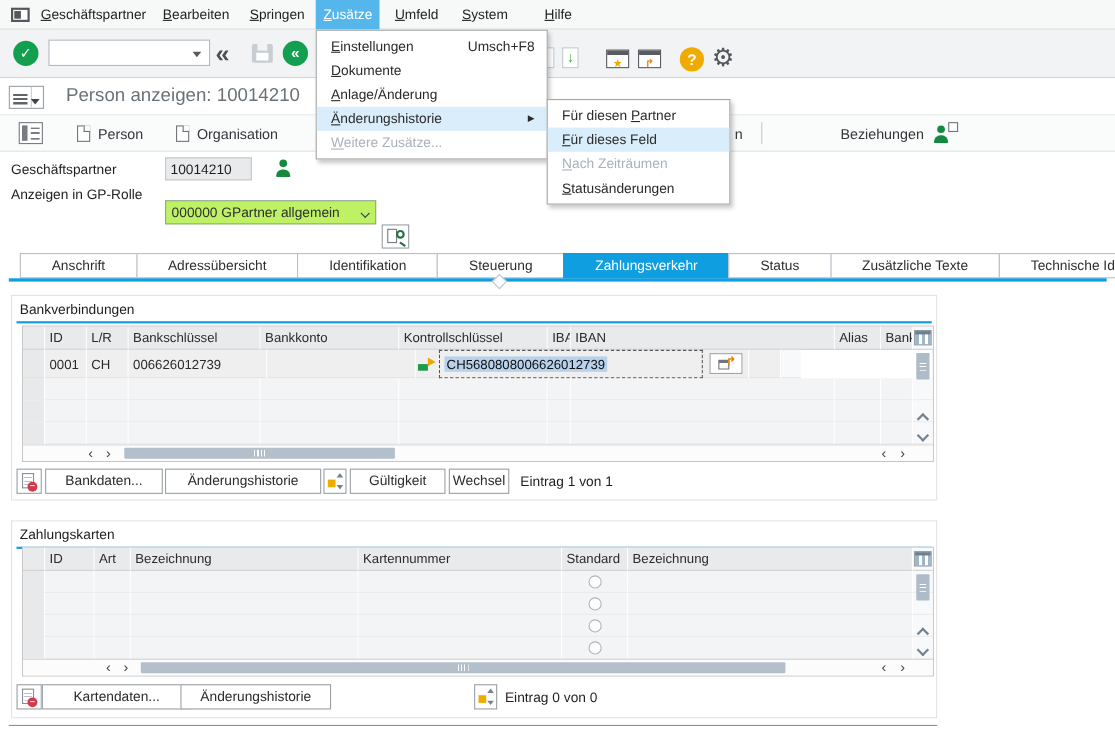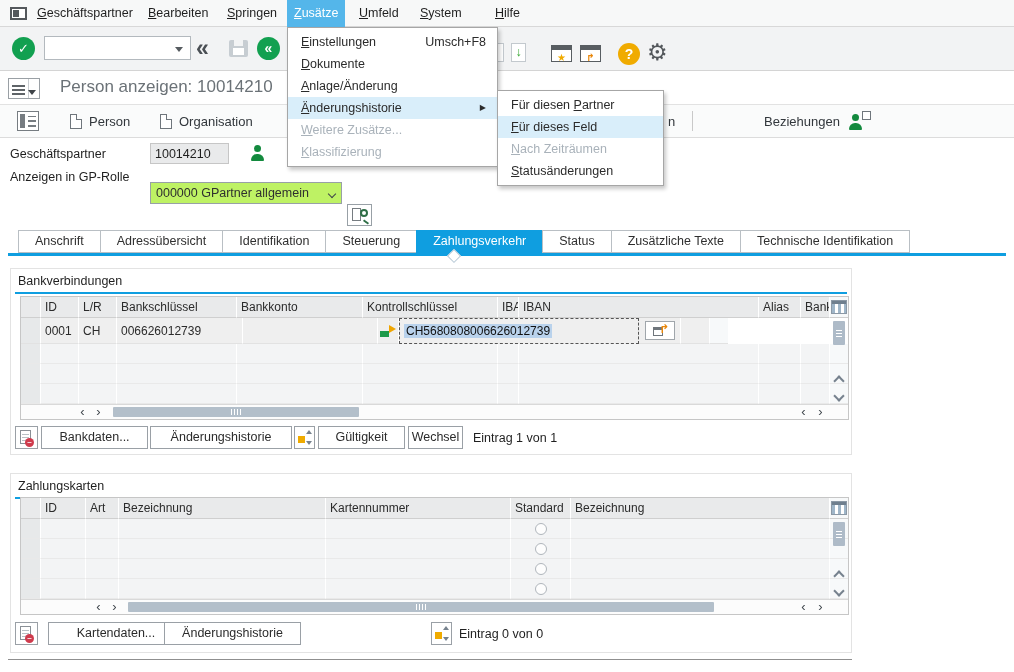--- a/index.html
+++ b/index.html
@@ -64,21 +64,21 @@
   .ro-input { background:#e9eaeb; border:1px solid #c6c6c6; font:12.5px "Liberation Sans",sans-serif; padding:0 4px; color:#1f1f1f; }
   .ddl { background:#bef264; border:1px solid #98a0a6; font-size:12.5px; line-height:20px; padding:0 20px 0 5px; position:relative; }
   .ddl .chev { position:absolute; right:6px; top:8px; width:6px; height:6px; border-left:1px solid #3f444a; border-bottom:1px solid #3f444a; transform:rotate(-45deg); }
   .sq-btn { background:#fff; border:1px solid #98a0a6; position:relative; }
   .rolemag .d { position:absolute; left:4px; top:3px; width:9px; height:13px; border:1px solid #767c81; background:#fff; }
   .rolemag .m { position:absolute; right:3px; top:4px; width:8px; height:8px; border:2px solid #2e6e46; border-radius:50%; background:rgba(255,255,255,.7); }
   .rolemag .h { position:absolute; right:2px; bottom:2px; width:6px; height:2px; background:#2e6e46; transform:rotate(35deg); }
 
   
   #tabs { top:230px; left:18px; height:23px; display:flex; }
-  .tab { height:23px; line-height:21px; padding:0 16px; font-size:12.5px; color:#2f2f2f; background:#fff; border:1px solid #b9bfc4; margin-left:-1px; white-space:nowrap; cursor:default; }
+  .tab { height:23px; line-height:21px; padding:0 28px; font-size:12.5px; color:#2f2f2f; background:#fff; border:1px solid #b9bfc4; margin-left:-1px; white-space:nowrap; cursor:default; }
   .tab:first-child { margin-left:0; }
   .tab.active { background:#0f9ee0; border-color:#0f9ee0; color:#fff; }
   #tabbar { top:253px; left:8px; width:998px; height:3px; background:#0f9ee0; }
   #tabnotch { top:251px; left:449px; width:10px; height:10px; background:#fff; border:1px solid #b7c9d6; transform:rotate(45deg); }
 
   
   .group { border:1px solid #e3e3e3; background:#fff; }
   .group-title { position:absolute; left:7px; top:5px; font-size:12.5px; color:#1f1f1f; }
   .group-line { position:absolute; left:4px; right:4px; top:23px; height:2px; background:#0f9ee0; }
 
@@ -411,21 +411,21 @@
     <span class="harr" style="left:792px">›</span>
   </div>
   <span class="vthumb" style="right:3px; top:24px; height:24px"></span>
   <span class="chev-up" style="right:5px; top:74px"></span>
   <span class="chev-down" style="right:5px; top:89px"></span>
 </div>
 
 <div class="icon-btn abs" style="left:15px; top:622px">
     <span class="delic"></span>
   </div>
-<div class="sap-btn abs" style="left:48px; top:622px; width:136px">Kartendaten...</div>
+<div class="sap-btn abs" style="left:38px; top:622px; width:136px">Kartendaten...</div>
 <div class="sap-btn abs" style="left:164px; top:622px; width:137px">Änderungshistorie</div>
 <div class="icon-btn abs" style="left:431px; top:622px; width:21px">
     <span class="sortic">
       <span class="t1"></span>
       <span class="t2"></span>
     </span>
   </div>
 <div class="entry-info abs" style="left:459px; top:627px">Eintrag 0 von 0</div>
 
 <div id="content-bottom" class="abs"></div>
@@ -441,23 +441,20 @@
   <div class="menu-item">
     <span><span></span><span class="u">A</span><span>nlage/Änderung</span></span>
   </div>
   <div class="menu-item hl">
     <span><span></span><span class="u">Ä</span><span>nderungshistorie</span></span>
     <span class="mi-arrow">▶</span>
   </div>
   <div class="menu-item dis">
     <span><span></span><span class="u">W</span><span>eitere Zusätze...</span></span>
   </div>
-  <div class="menu-item dis">
-    <span><span></span><span class="u">K</span><span>lassifizierung</span></span>
-  </div>
 </div>
 
 <div class="menu abs" style="left:497px; top:90px; width:167px">
   <div class="menu-item">
     <span><span>Für diesen </span><span class="u">P</span><span>artner</span></span>
   </div>
   <div class="menu-item hl">
     <span><span></span><span class="u">F</span><span>ür dieses Feld</span></span>
   </div>
   <div class="menu-item dis">

